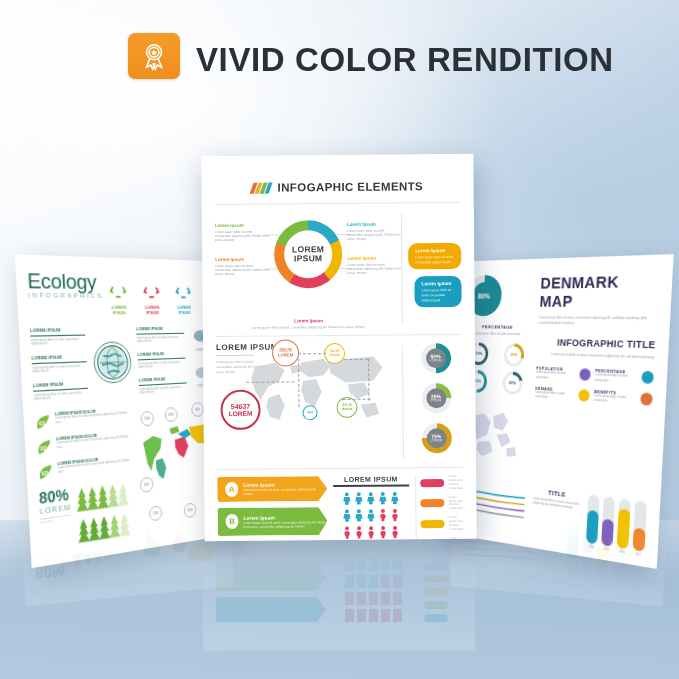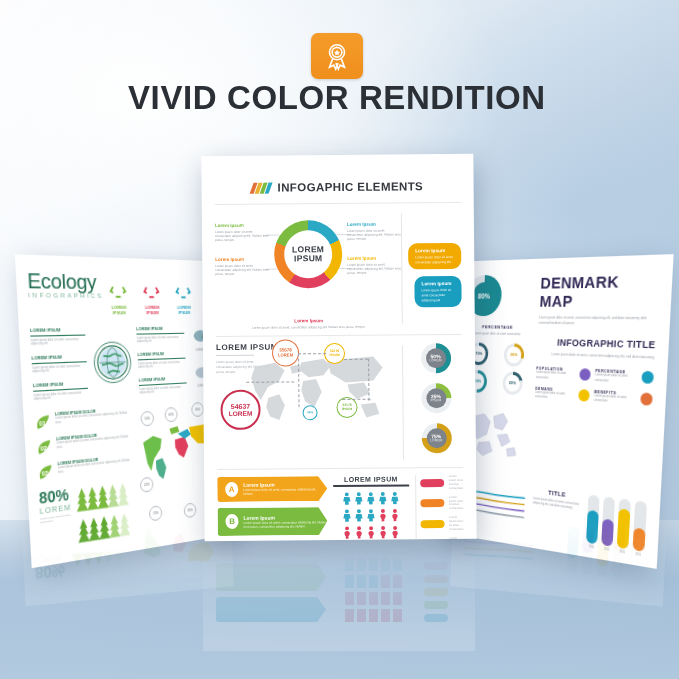--- a/index.html
+++ b/index.html
@@ -27,21 +27,21 @@
     background: linear-gradient(180deg, rgba(150,180,208,0.55) 0%, rgba(160,188,214,0.82) 26%, rgba(168,194,218,0.92) 60%, rgba(176,200,222,0.96) 100%);
   }
   #floor-sheen {
     position: absolute; left:0; right:0; top: 520px; height: 60px;
     background: linear-gradient(180deg, rgba(255,255,255,0.35), rgba(255,255,255,0));
   }
 
   
   #header {
     position: absolute; left: 128px; top: 33px;
-    display: flex; align-items: center; gap: 0; flex-direction: column;
+    display: flex; align-items: flex-end; gap: 16px;
   }
   #badge {
     width: 52px; height: 46px; border-radius: 7px;
     background: linear-gradient(180deg,#f59b2a,#ef8f1c);
     display: flex; align-items: center; justify-content: center;
     box-shadow: 0 1px 3px rgba(0,0,0,0.18);
   }
   #badge svg { width: 30px; height: 30px; }
   #headline {
     font-size: 33px; font-weight: bold; color: #2b2f36;

